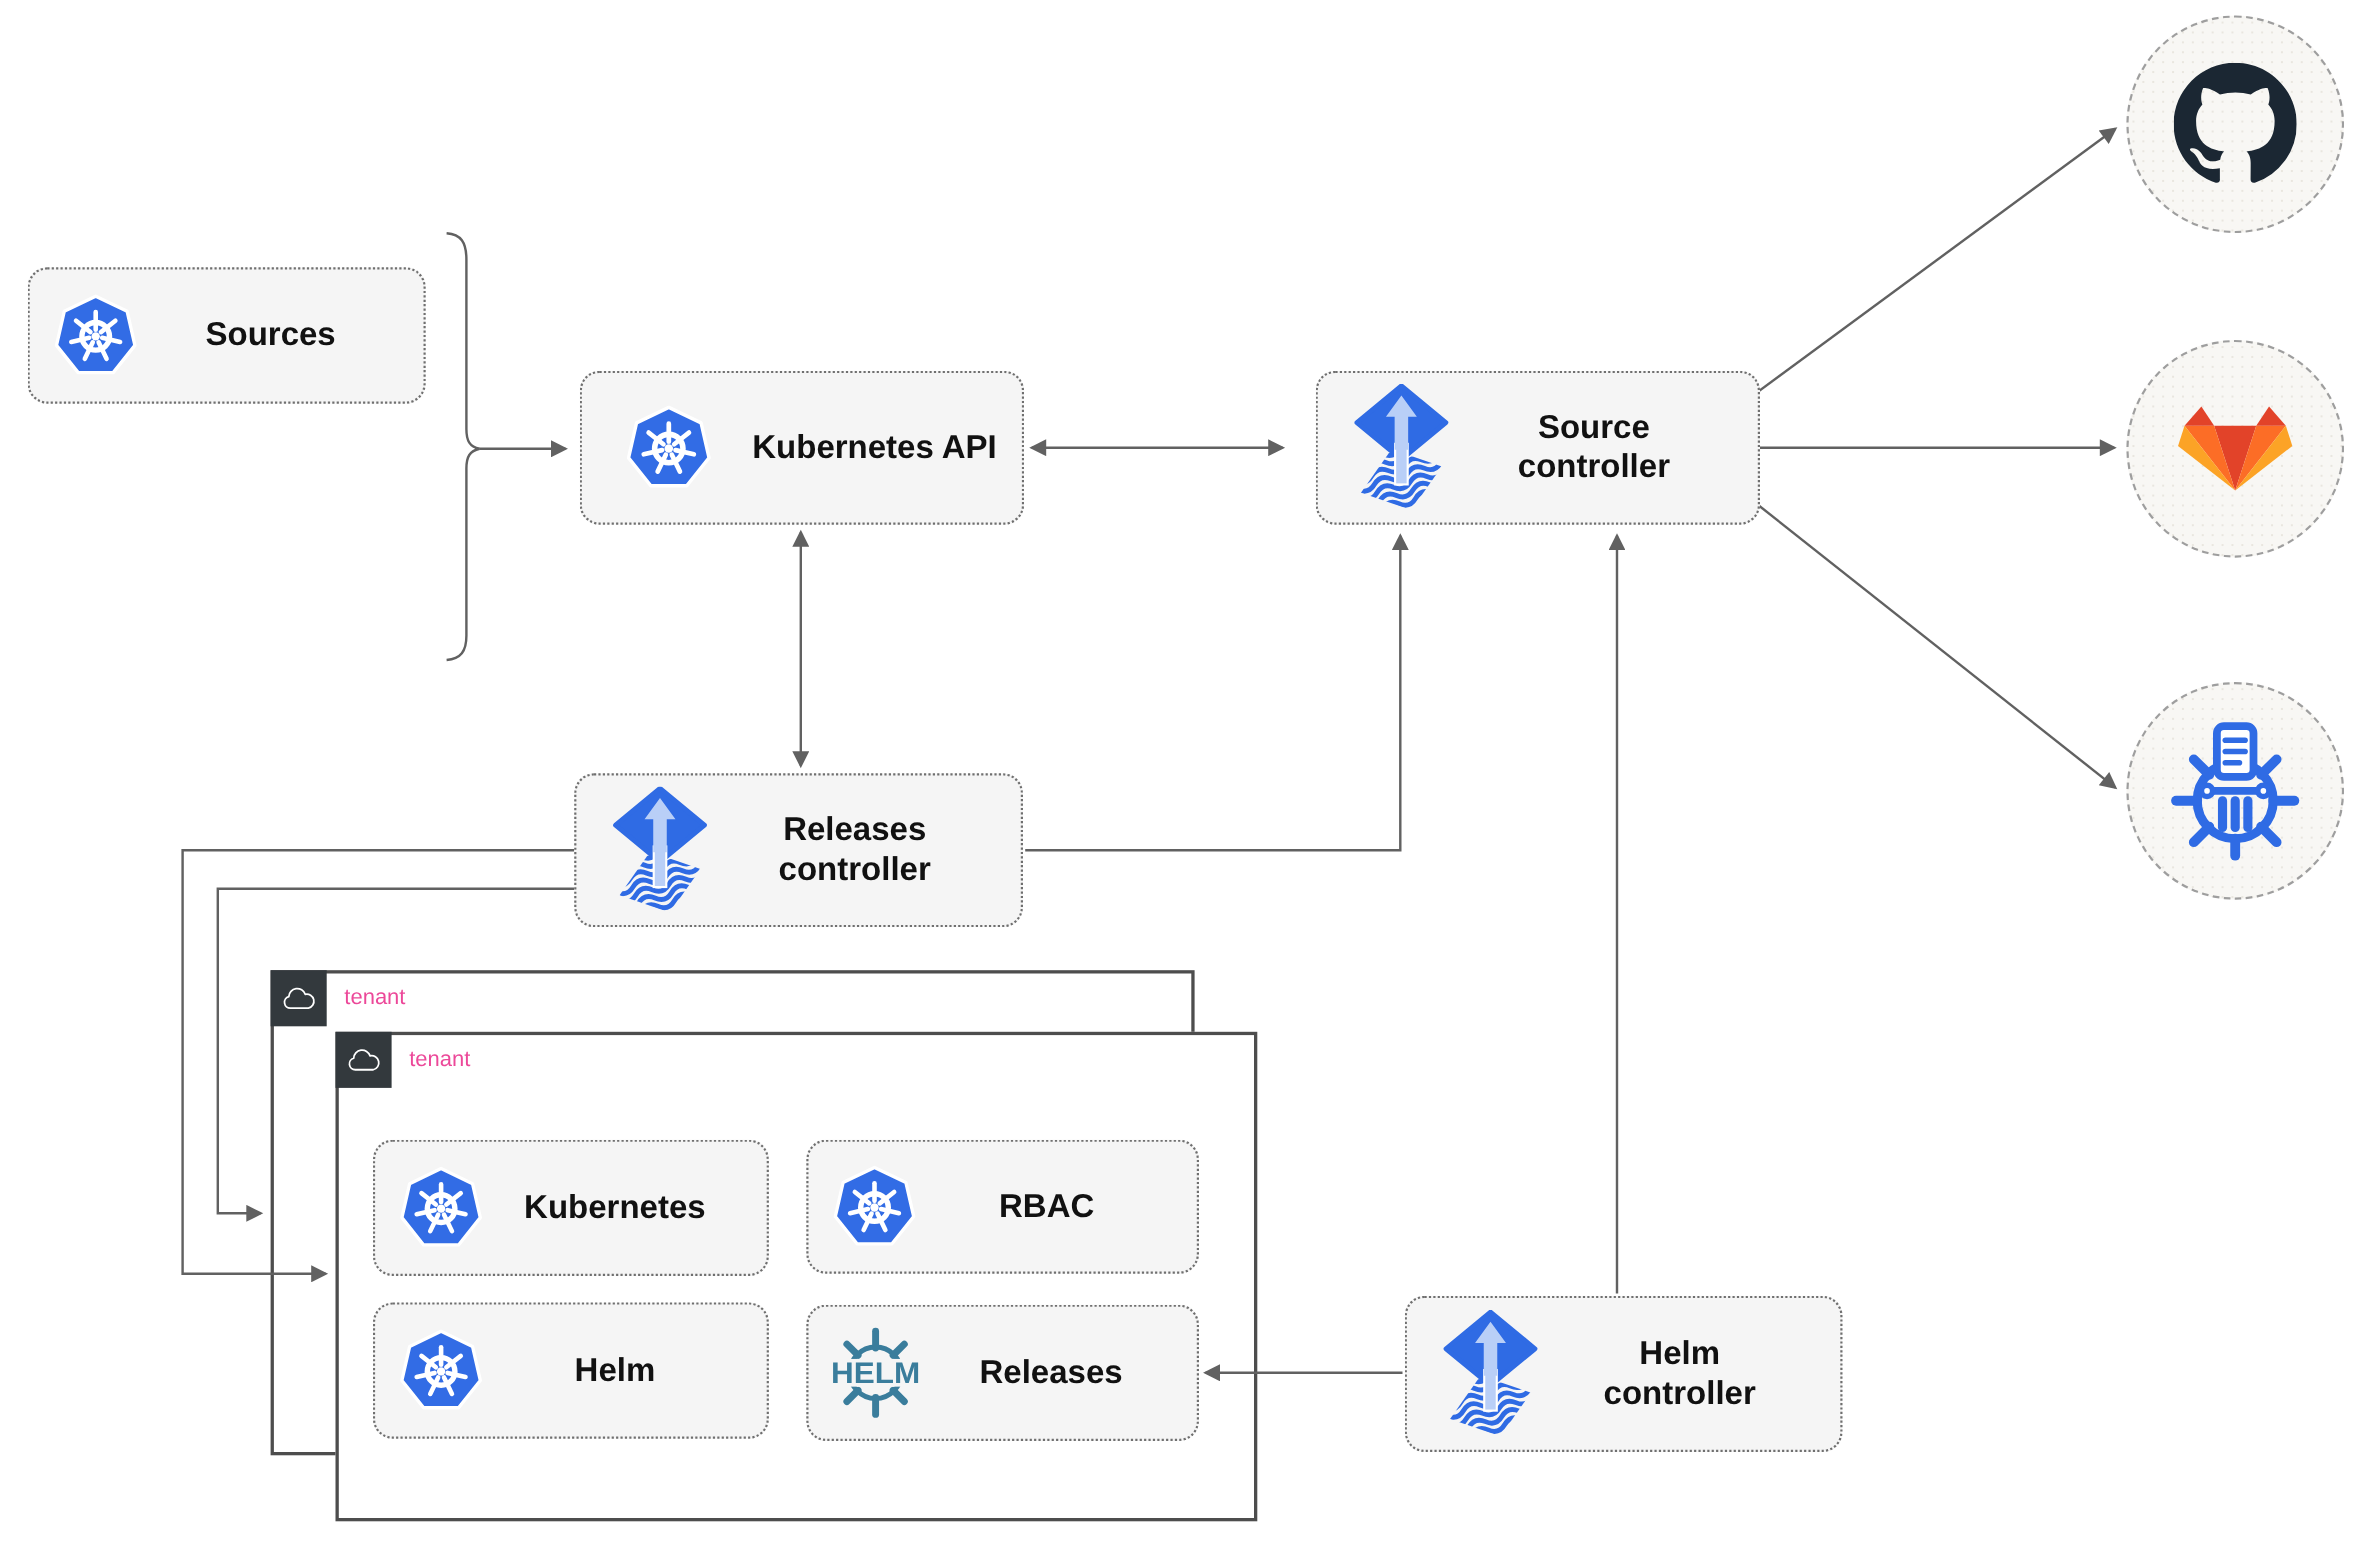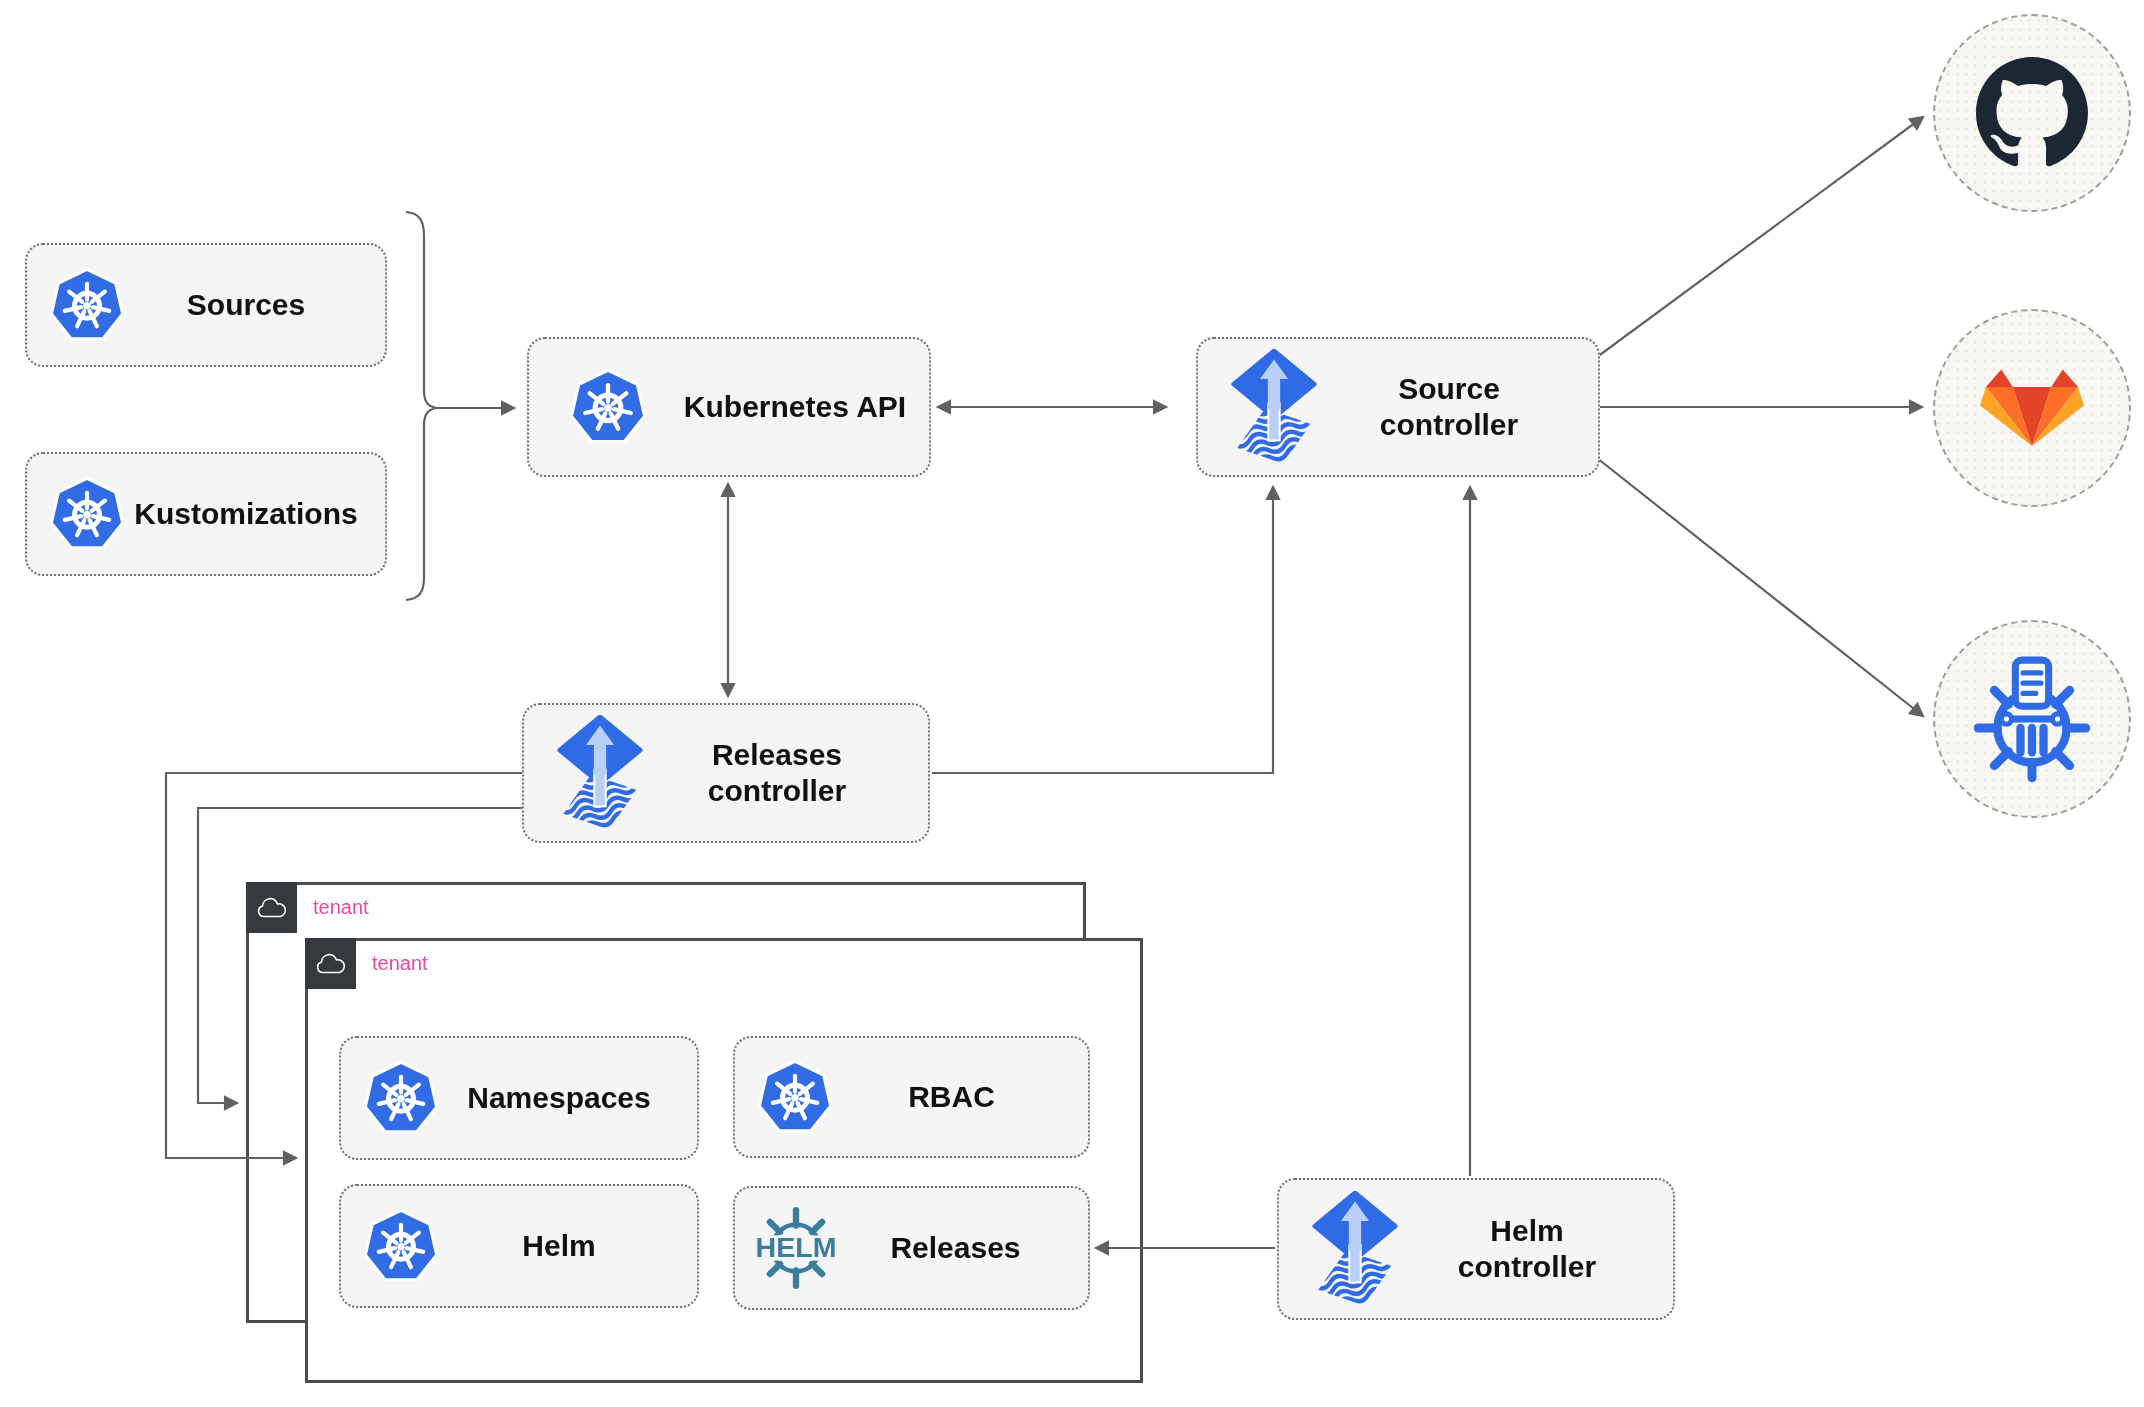--- a/index.html
+++ b/index.html
@@ -147,28 +147,20 @@
 
   <div class="node" style="left:25px;top:243px;width:362px;height:124px;">
     <span class="icon" style="margin-left:22px">
       <svg width="76" height="76">
           <use href="#sym-k8s"></use>
         </svg>
       </span>
     <span class="lbl">Sources</span>
   </div>
 
-  <div class="node" style="left:25px;top:452px;width:362px;height:124px;">
-    <span class="icon" style="margin-left:22px">
-      <svg width="76" height="76">
-          <use href="#sym-k8s"></use>
-        </svg>
-      </span>
-    <span class="lbl">Kustomizations</span>
-  </div>
 
   <div class="node" style="left:527px;top:337px;width:404px;height:140px;gap:32px;">
     <span class="icon" style="margin-left:40px">
       <svg width="78" height="78">
           <use href="#sym-k8s"></use>
         </svg>
       </span>
     <span class="lbl">Kubernetes API</span>
   </div>
 
@@ -201,21 +193,21 @@
     <span class="lbl">Helm
 controller</span>
   </div>
 
   <div class="node" style="left:339px;top:1036px;width:360px;height:124px;">
     <span class="icon" style="margin-left:22px">
       <svg width="76" height="76">
           <use href="#sym-k8s"></use>
         </svg>
       </span>
-    <span class="lbl">Namespaces</span>
+    <span class="lbl">Kubernetes</span>
   </div>
 
   <div class="node" style="left:733px;top:1036px;width:357px;height:122px;">
     <span class="icon" style="margin-left:22px">
       <svg width="76" height="76">
           <use href="#sym-k8s"></use>
         </svg>
       </span>
     <span class="lbl">RBAC</span>
   </div>

